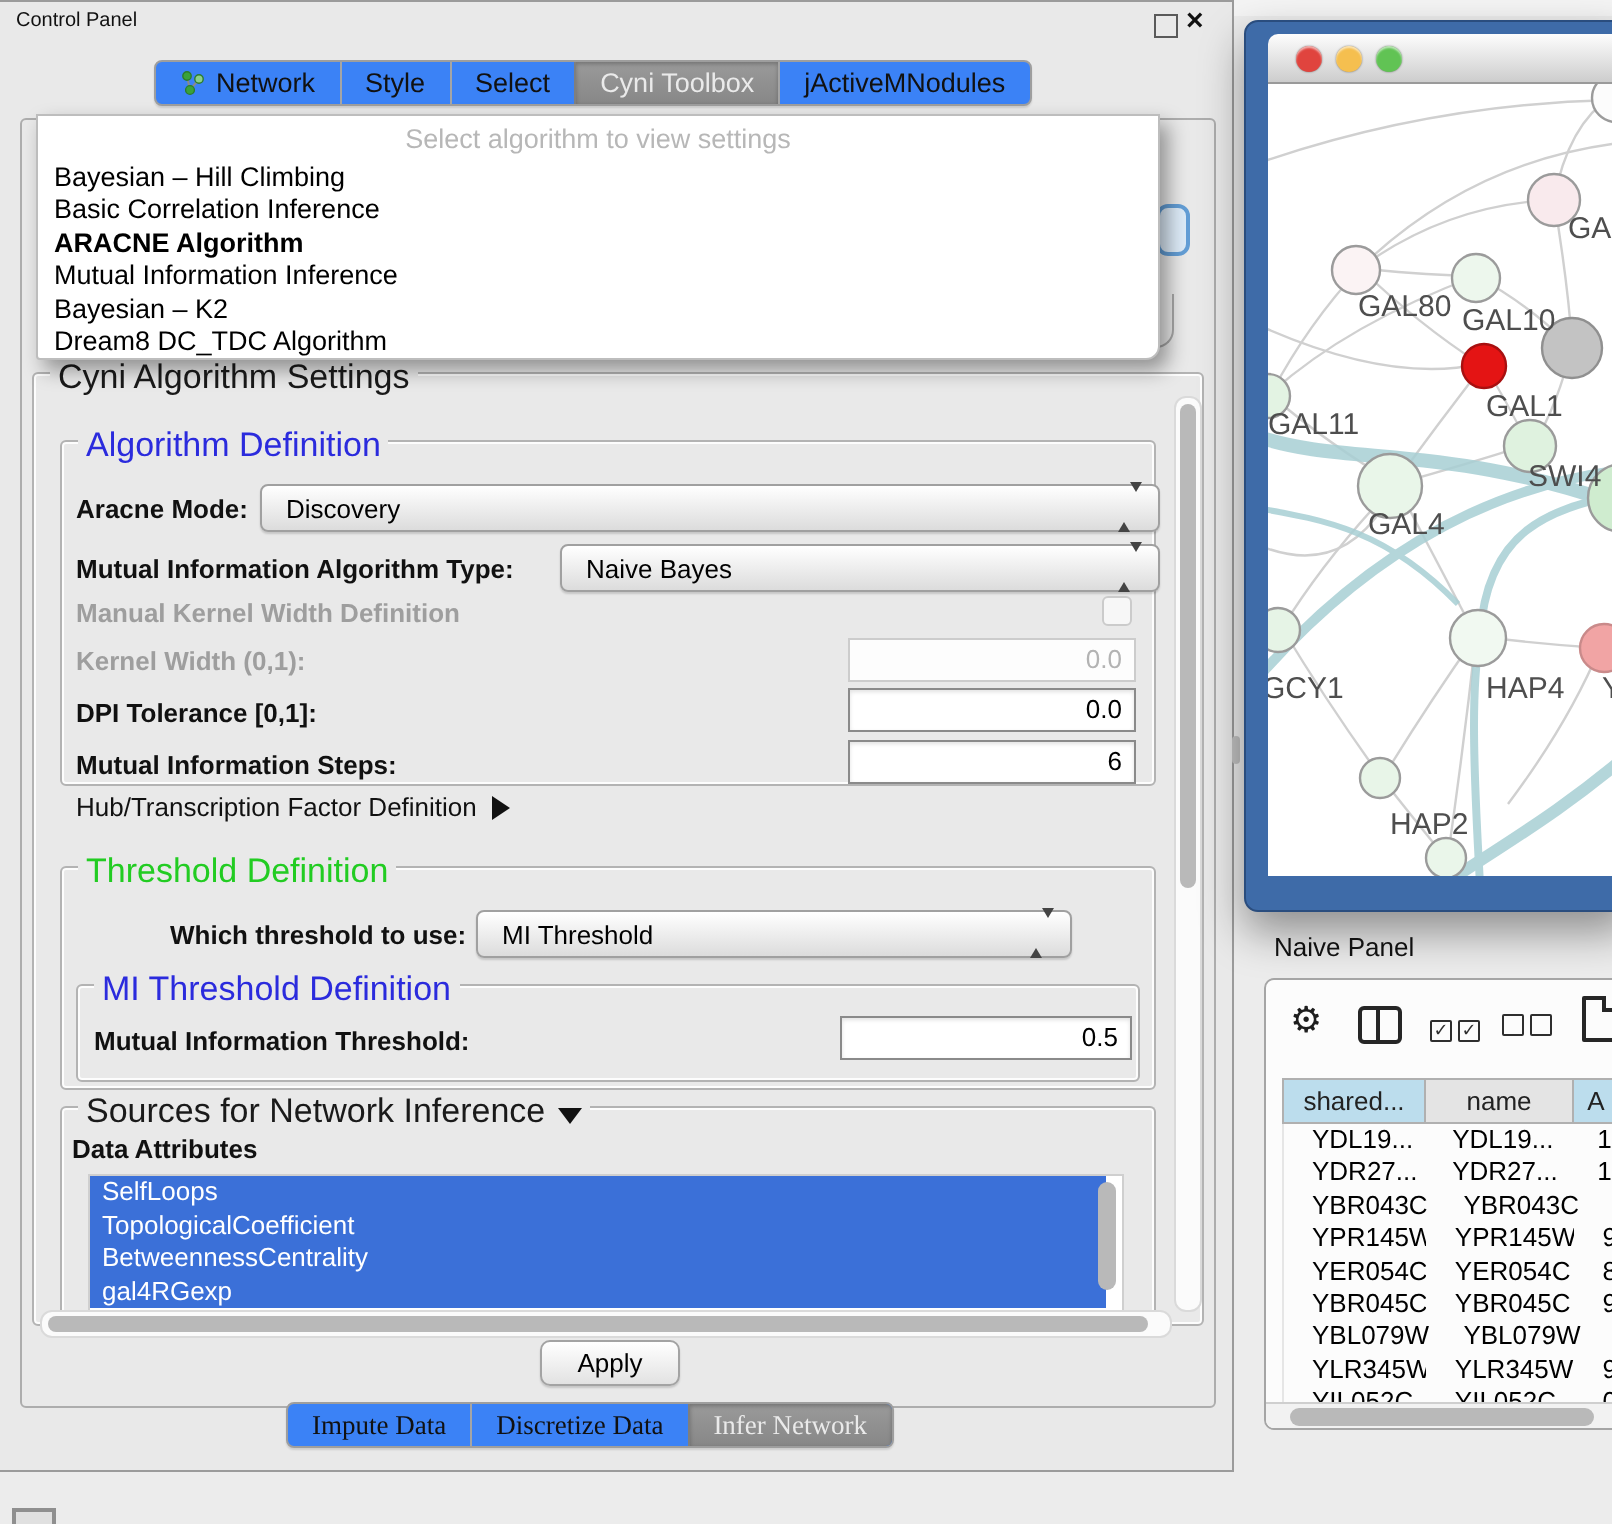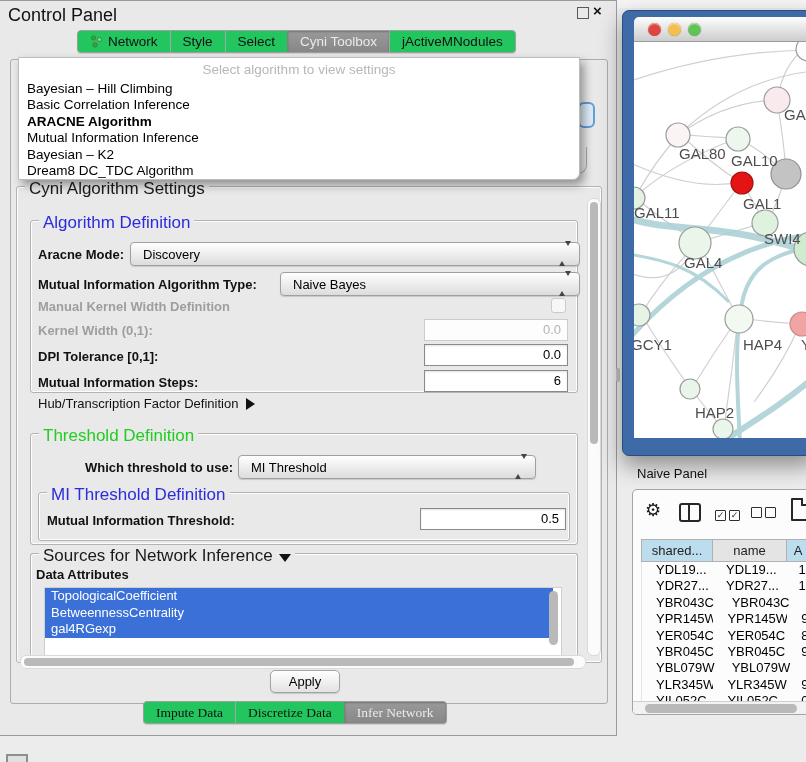--- a/index.html
+++ b/index.html
@@ -1,25 +1,25 @@
 <!DOCTYPE html>
 <html><head>
 <meta charset="utf-8">
 <style>
   html,body{margin:0;padding:0;}
   .page{position:relative;width:806px;height:762px;overflow:hidden;background:#ececec;
         font-family:"Liberation Sans",sans-serif;font-size:13px;color:#1a1a1a;}
   .abs{position:absolute;}
   
   .cp{left:0;top:8;width:616px;height:734px;background:#e9e9e9;border:1px solid #9b9b9b;border-left:none;}
-  .cp-title{left:8px;top:4px;font-size:18px;color:#111;}
+  .cp-title{left:8px;top:4px;font-size:10px;color:#111;}
   .cp-float{left:577px;top:6px;width:10px;height:10px;border:1.5px solid #5a5a5a;background:transparent;}
   .cp-close{left:593px;top:1px;font-size:15px;font-weight:bold;color:#111;}
   
-  .seg{display:inline-flex;border:1px solid #9e9e9e;border-radius:4px;background:#22c55e;overflow:hidden;
+  .seg{display:inline-flex;border:1px solid #9e9e9e;border-radius:4px;background:#3b82f6;overflow:hidden;
        height:21px;box-shadow:0 1px 1px rgba(0,0,0,.12);}
   .seg .s{display:flex;align-items:center;height:21px;padding:0 12px;font-size:13.5px;color:#111;
           border-left:1px solid #a5a5a5;white-space:nowrap;}
   .seg .s:first-child{border-left:none;}
   .seg .s.sel{background:linear-gradient(#9a9a9a,#878787);color:#eaeaea;border-left-color:#7f7f7f;
               box-shadow:inset 0 1px 2px rgba(0,0,0,.25);}
   .neticon{width:13px;height:13px;margin-right:5px;}
   
   .content-box{left:10px;top:58px;width:596px;height:643px;background:#e9e9e9;border:1px solid #adadad;border-radius:3px;}
   
@@ -174,20 +174,21 @@
       <span class="legend blue" style="left:8px;">MI Threshold Definition</span>
     </div>
     <div class="abs lbl b" style="left:47px;top:512px;">Mutual Information Threshold:</div>
     <div class="fld" style="left:420px;top:507px;width:138px;">0.5</div>
 
     <div class="abs grp" style="left:30px;top:552px;width:546px;height:106px;border-bottom:none;">
       <span class="legend" style="left:8px;"><span>Sources for Network Inference</span><span class="tri-down"></span></span>
     </div>
     <div class="abs lbl b" style="left:36px;top:566px;">Data Attributes</div>
     <div class="abs attr-list">
+      <div class="attr">SelfLoops</div>
       <div class="attr">TopologicalCoefficient</div>
       <div class="attr">BetweennessCentrality</div>
       <div class="attr">gal4RGexp</div>
     </div>
     <div class="vthumb" style="left:549px;top:590px;width:9px;height:54px;"></div>
 
     <div class="vtrack" style="left:587px;top:197px;width:12px;height:456px;">
       <div class="vthumb" style="left:1.5px;top:3px;width:8px;height:242px;"></div>
     </div>
     <div class="vtrack" style="left:20px;top:654px;width:564px;height:12px;">

